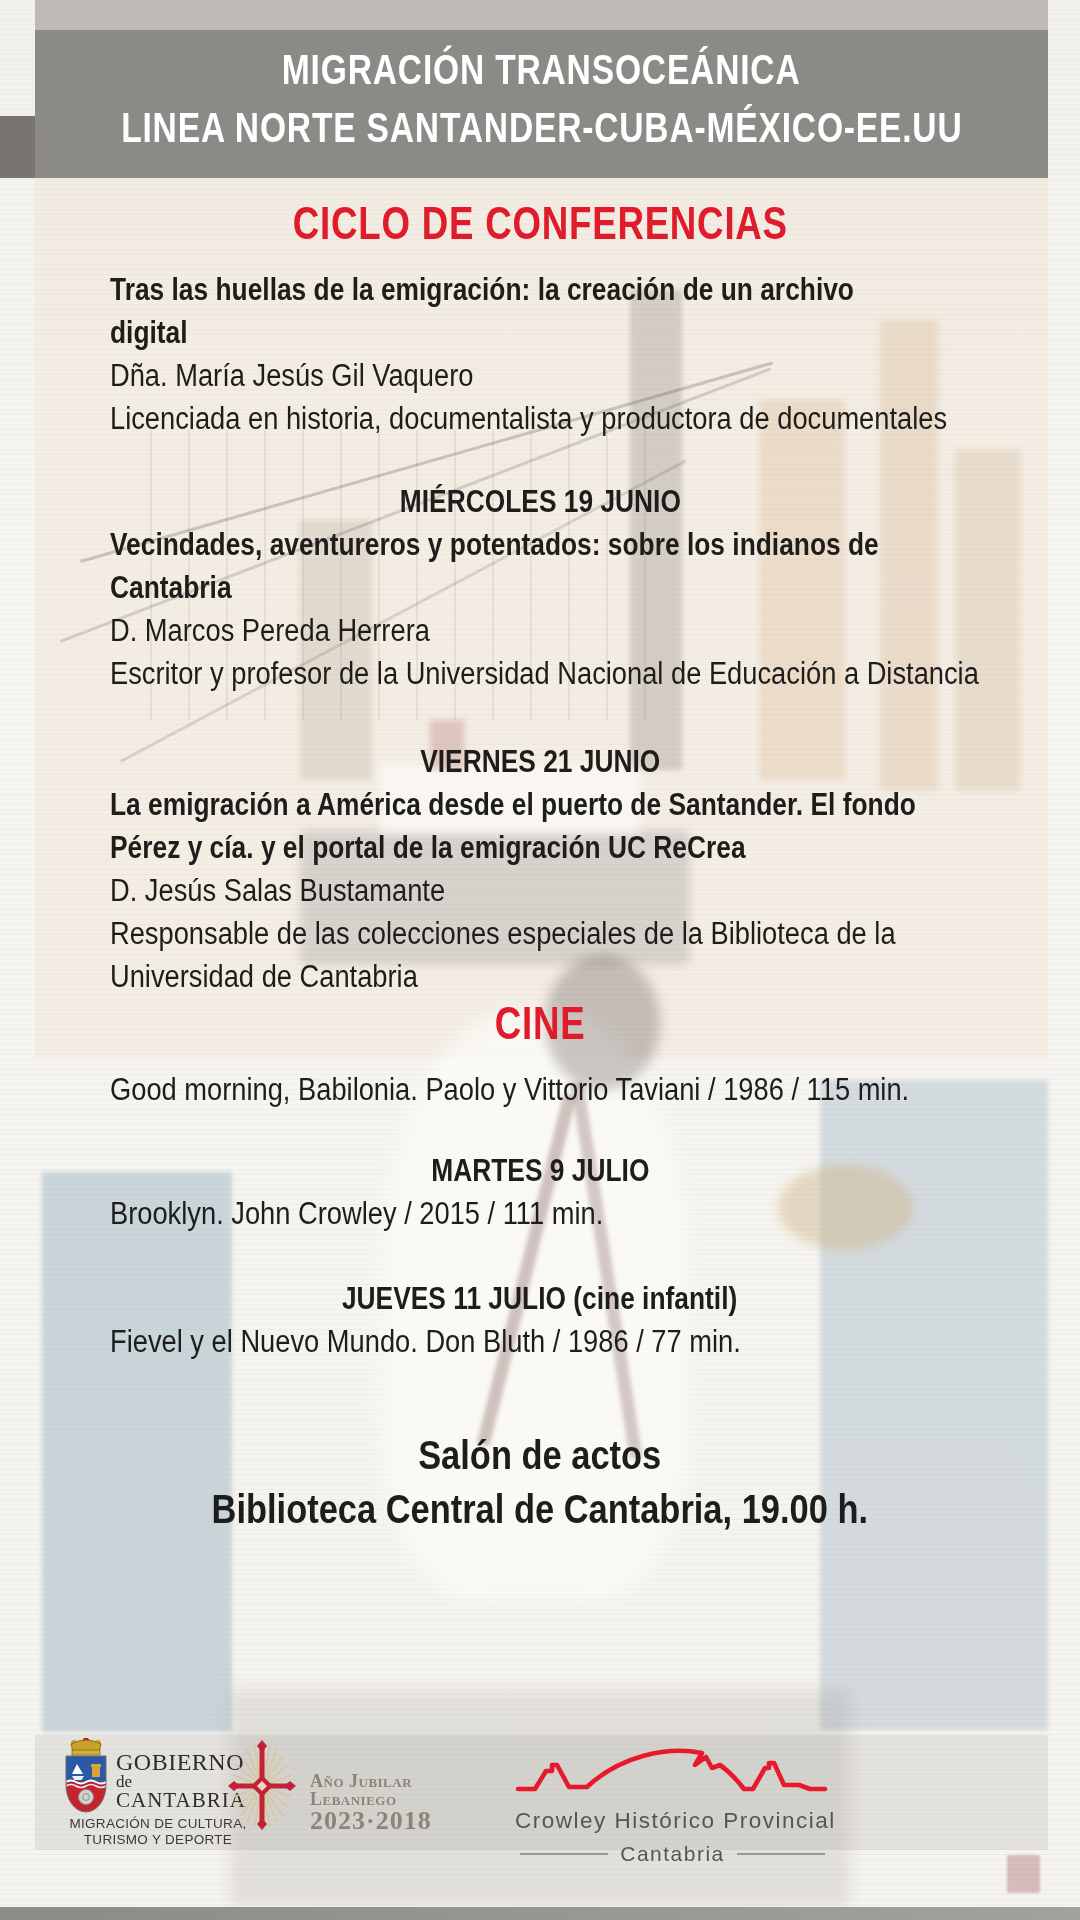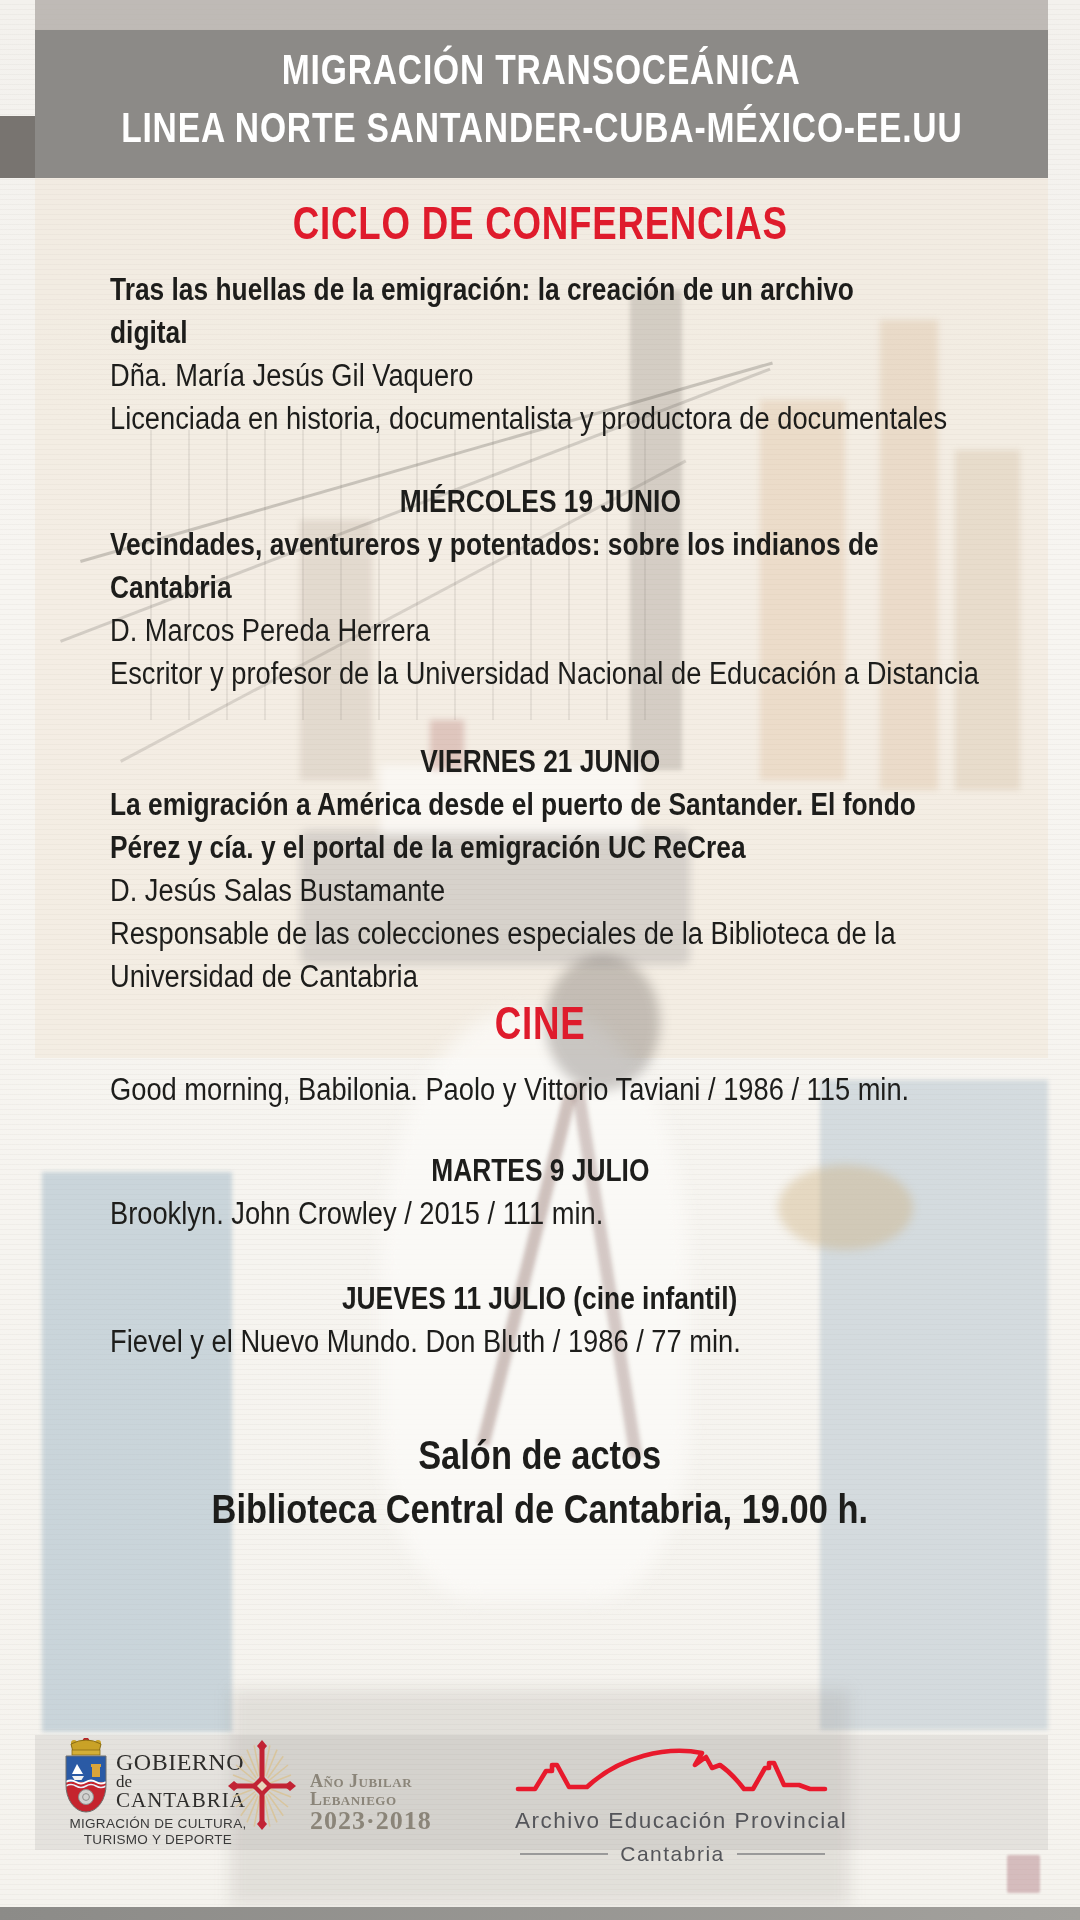--- a/index.html
+++ b/index.html
@@ -272,19 +272,19 @@
     <div class="jub-years">2023·2018</div>
   </div>
 </div>
 
 <div class="logo-arc">
   <svg class="arc-svg" width="315" height="54" viewBox="0 0 315 54">
     <path d="M3,47 L20,47 L31,29 L37,29 L37,23 L42,23 L54,45 L72,45
              C105,14 152,4 187,11 L180,23 L191,15 L197,26 L205,23
              C215,30 222,38 229,47 L238,47 L250,26 L254,26 L254,21 L259,21 L269,43 L284,43 L295,47 L310,47" fill="none" stroke="#e8192c" stroke-width="4.6" stroke-linecap="round" stroke-linejoin="round"></path>
   </svg>
-  <div class="arc-title">Archivo Educación Provincial</div>
+  <div class="arc-title">Crowley Histórico Provincial</div>
   <div class="arc-sub">
     <div class="arc-rule"></div>
     <div class="arc-cant">Cantabria</div>
     <div class="arc-rule"></div>
   </div>
 </div>
 
 </body></html>

